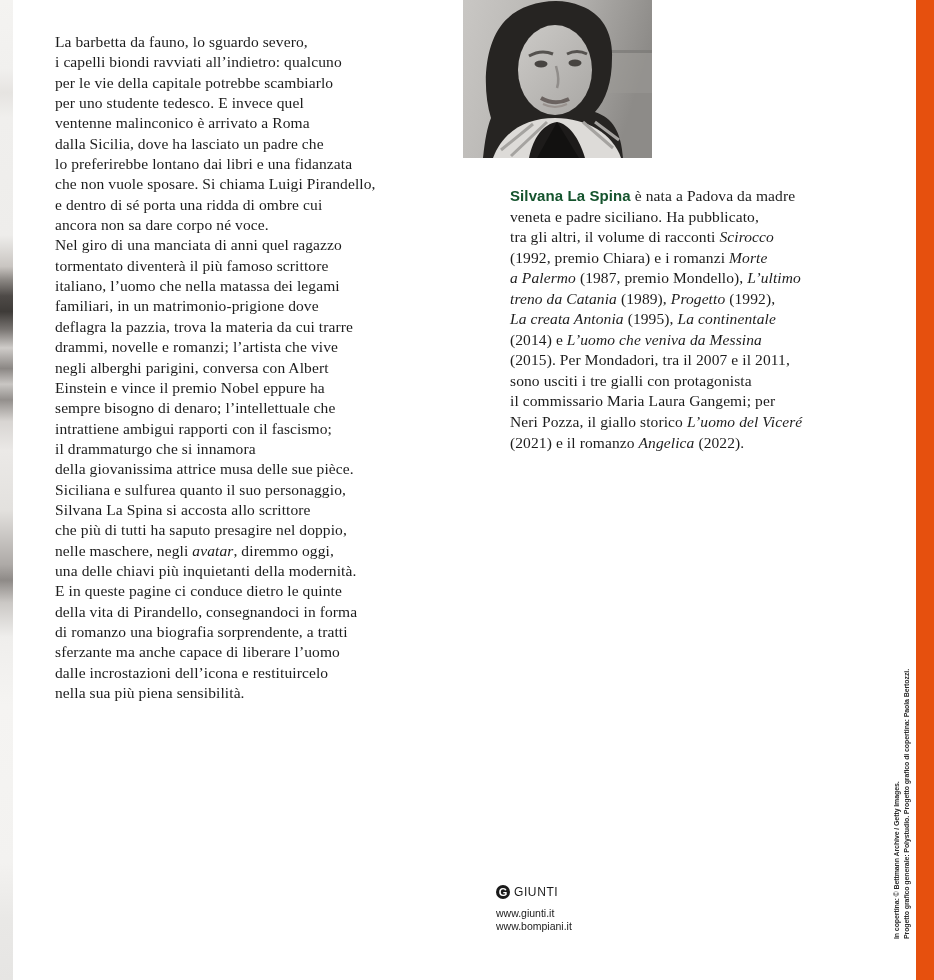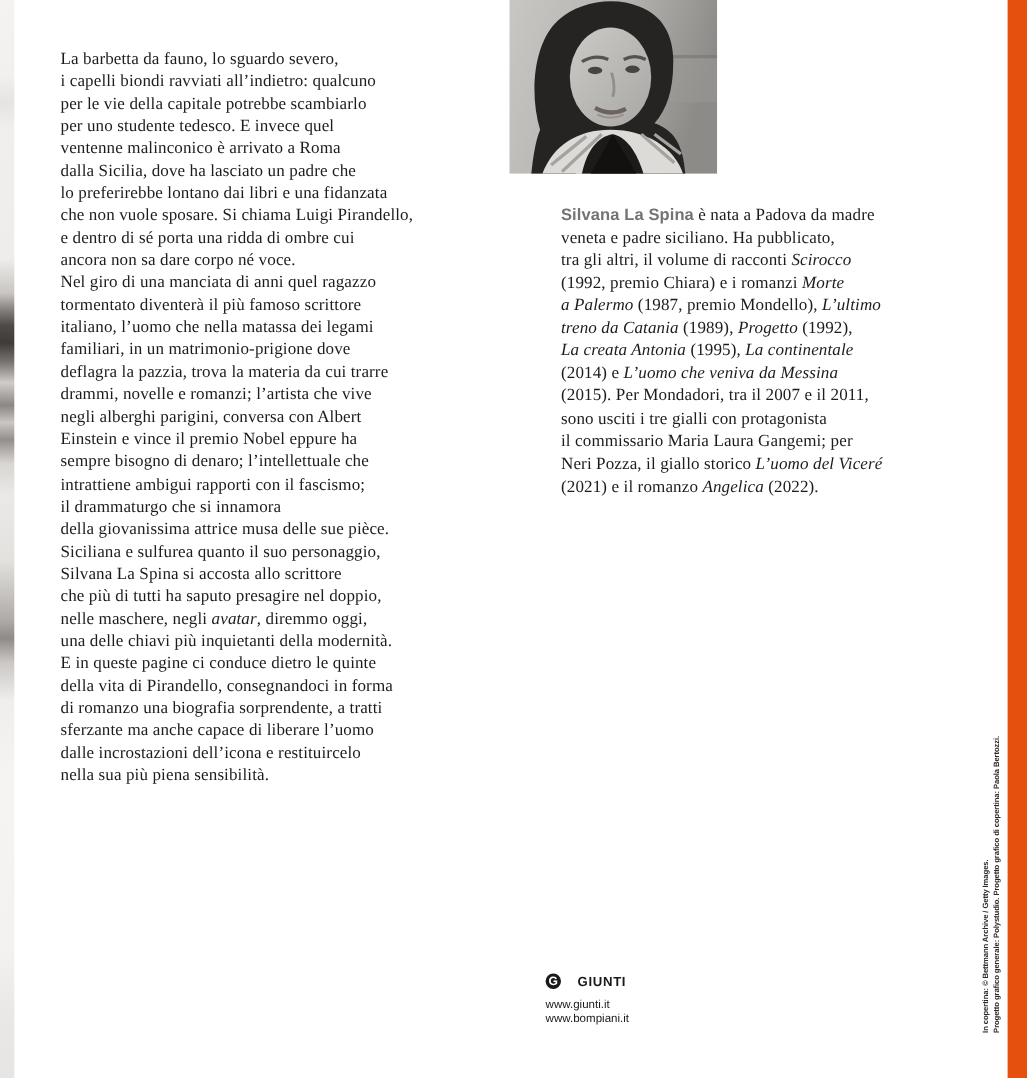--- a/index.html
+++ b/index.html
@@ -25,21 +25,21 @@
     filter: blur(0.4px);
   }
 
   
   .orange-strip {
     position: absolute; left: 916px; top: 0; width: 18px; height: 980px;
   }
 
   
   .flap-text {
-    position: absolute; left: 55px; top: 44px; width: 432px;
+    position: absolute; left: 55px; top: 32px; width: 432px;
     font-size: 15.5px; line-height: 20.35px;
     color: #1c1c1c;
     white-space: pre-line;
     letter-spacing: 0.1px;
   }
 
   
   .author-photo {
     position: absolute; left: 463px; top: 0; width: 189px; height: 158px;
   }
@@ -73,21 +73,21 @@
   
   .publisher { position: absolute; left: 496px; top: 885px;
     font-family: "Liberation Sans", sans-serif; color: #1a1a1a; }
   .logo-row { display: flex; align-items: center; gap: 4px; }
   .logo-g {
     width: 14px; height: 14px; border-radius: 50%;
     background: #1a1a1a; color: #ffffff;
     font-size: 11px; font-weight: bold; line-height: 14px;
     text-align: center; display: inline-block;
   }
-  .logo-word { font-size: 12px; font-weight: bold; letter-spacing: 0.6px; margin-left: 11px; }
+  .logo-word { font-size: 12px; font-weight: normal; letter-spacing: 0.6px; }
   .publisher-urls { margin-top: 8px; font-size: 10.5px; font-weight: normal; line-height: 13px; }
 </style>
 </head>
 <body>
 
 <div class="page">
 
   <div class="cover-edge-strip"></div>
 
   <div class="flap-text"><span>La barbetta da fauno, lo sguardo severo,
@@ -155,21 +155,21 @@
       <path d="M80,104 q12,6 24,0" stroke="#9a938f" stroke-width="2" fill="none"></path>
 
       <path d="M30,158 C40,132 62,118 92,118 C124,118 150,134 158,158 Z" fill="#dddbd8"></path>
       <path d="M38,150 L70,124 M48,156 L84,122 M120,122 L150,148 M132,122 L156,140" stroke="#a5a3a0" stroke-width="3" fill="none"></path>
 
       <path d="M66,158 C70,138 80,124 94,122 C106,124 116,138 122,158 Z" fill="#1d1b1a"></path>
       <path d="M94,122 L74,158 L116,158 Z" fill="#121110"></path>
     </svg>
   </div>
 
-  <div class="bio-text"><span class="b sans" style="color: #737373;">Silvana La Spina</span><span> è nata a Padova da madre
+  <div class="bio-text"><span class="b sans" style="color: #14532d;">Silvana La Spina</span><span> è nata a Padova da madre
 veneta e padre siciliano. Ha pubblicato,
 tra gli altri, il volume di racconti </span><span class="it">Scirocco</span><span>
 (1992, premio Chiara) e i romanzi </span><span class="it">Morte
 a Palermo</span><span> (1987, premio Mondello), </span><span class="it">L’ultimo
 treno da Catania</span><span> (1989), </span><span class="it">Progetto</span><span> (1992),
 </span><span class="it">La creata Antonia</span><span> (1995), </span><span class="it">La continentale</span><span>
 (2014) e </span><span class="it">L’uomo che veniva da Messina</span><span>
 (2015). Per Mondadori, tra il 2007 e il 2011,
 sono usciti i tre gialli con protagonista
 il commissario Maria Laura Gangemi; per

